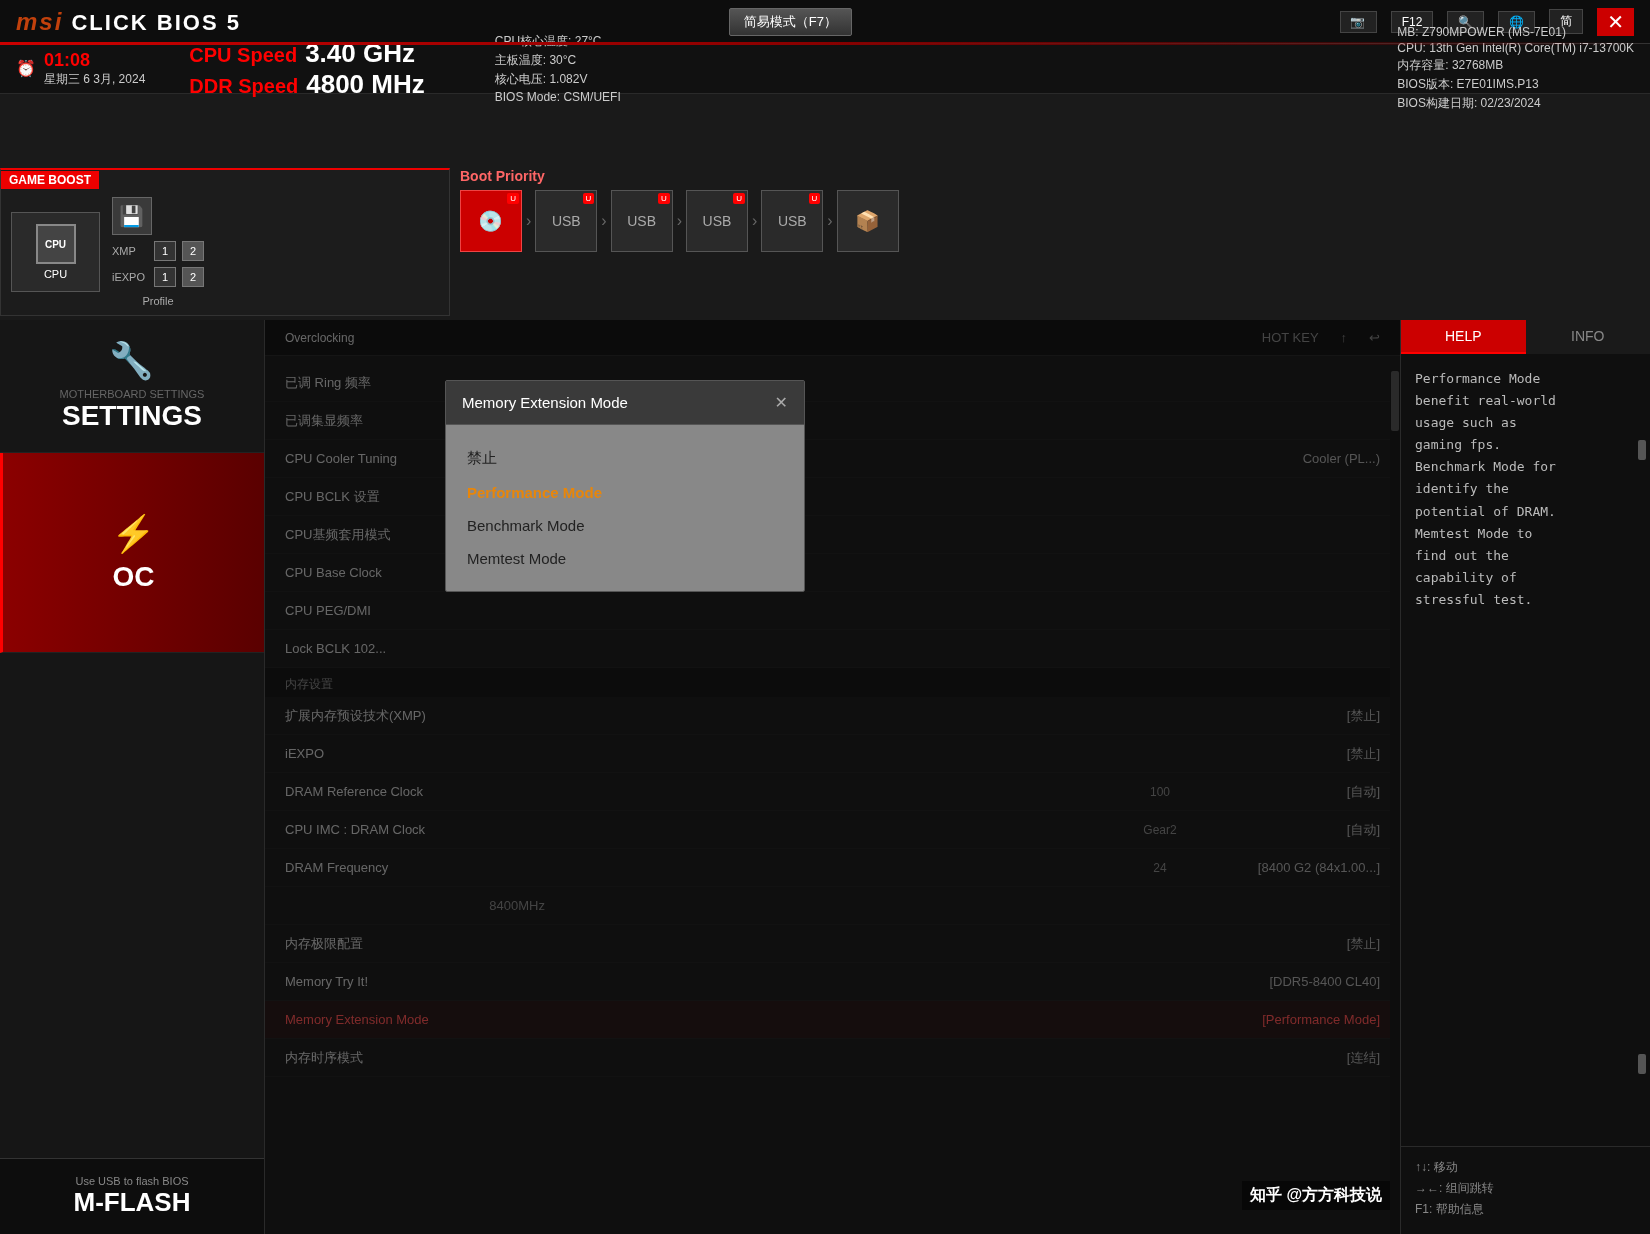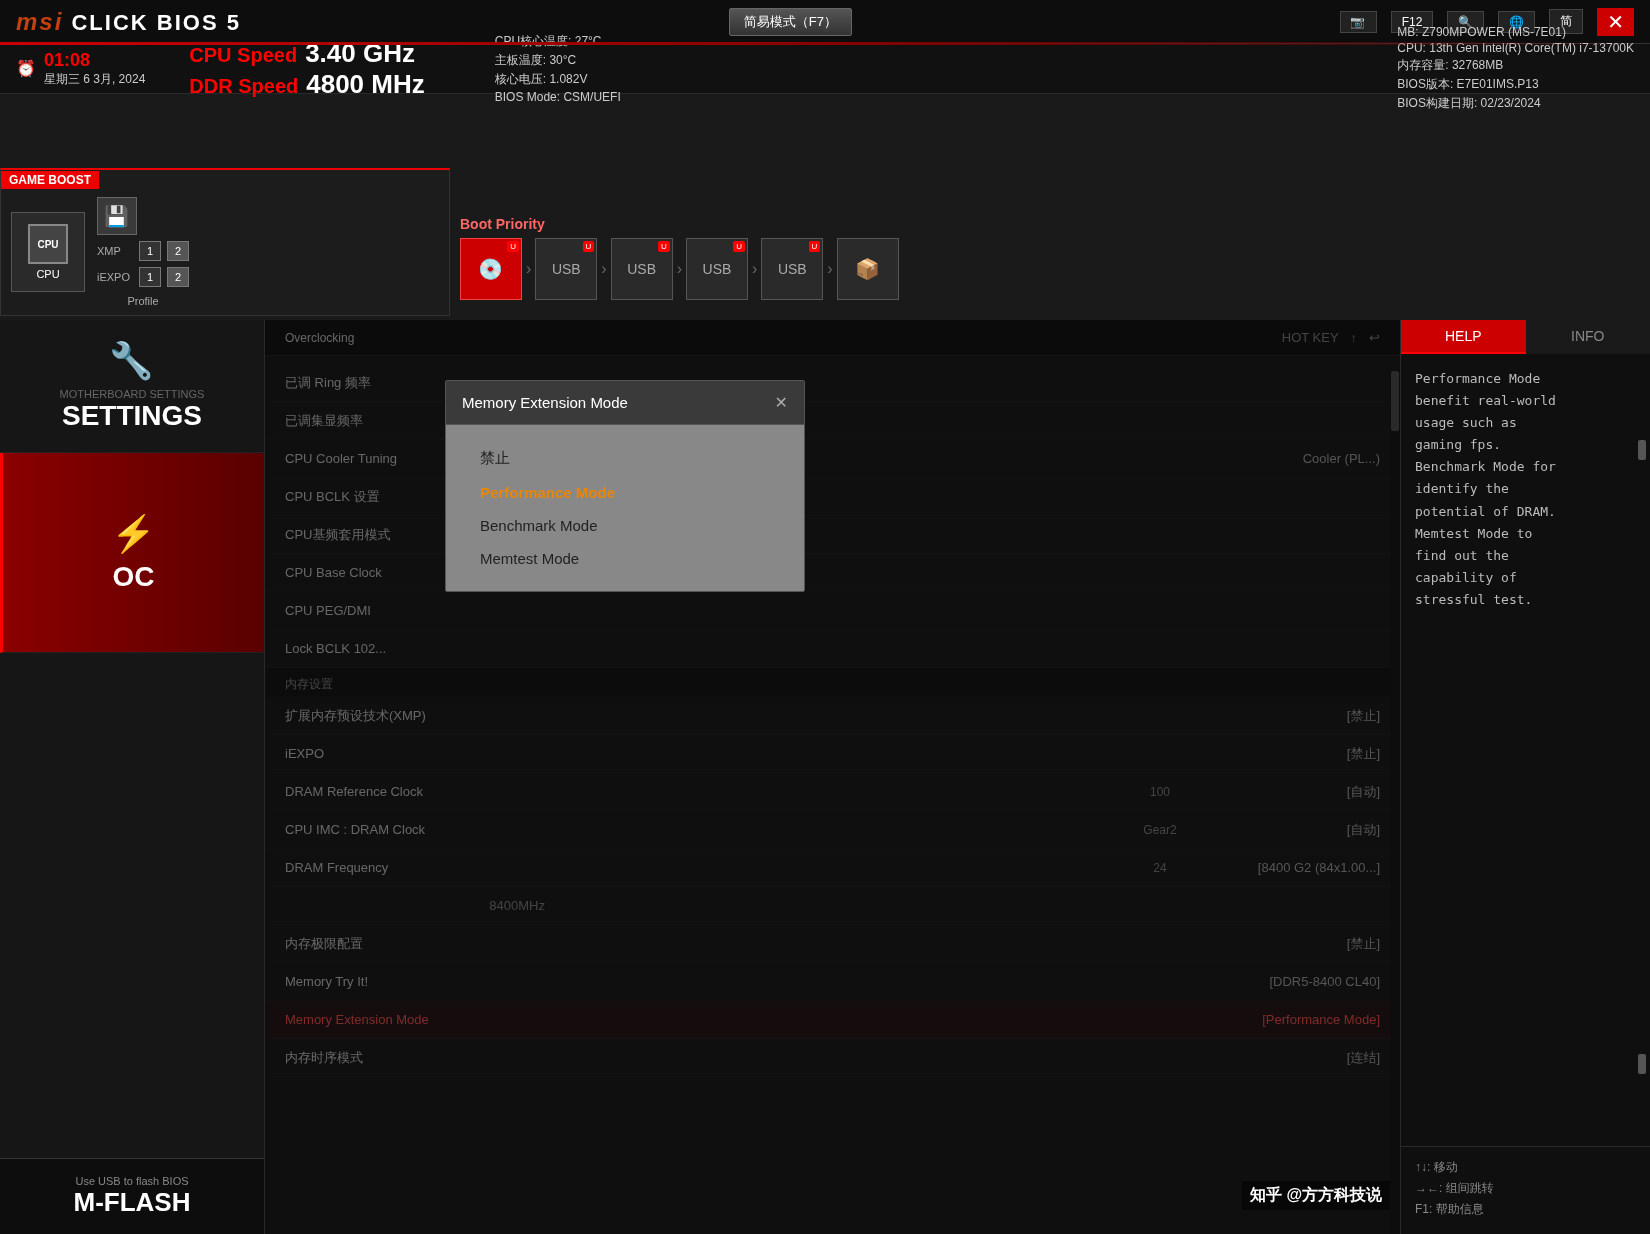--- a/index.html
+++ b/index.html
@@ -127,21 +127,21 @@
     }
     .game-boost-content {
       display: flex;
       align-items: center;
       padding: 8px 10px;
       gap: 12px;
     }
     .cpu-icon-box {
       background: #2a2a2a;
       border: 1px solid #555;
-      width: 74px;
+      width: 89px;
       height: 80px;
       display: flex;
       flex-direction: column;
       align-items: center;
       justify-content: center;
       color: #fff;
       font-size: 11px;
       gap: 4px;
     }
     .cpu-chip {
@@ -182,21 +182,20 @@
     }
     .xmp-btn.active { background: #333; }
     .profile-label { color: #aaa; font-size: 11px; text-align: center; margin-top: 2px; }
 
     
     .boot-priority-section {
       position: absolute;
       top: 168px;
       left: 460px;
       width: 540px;
-      margin-top: 48px;
     }
     .boot-priority-title {
       color: #f66;
       font-size: 14px;
       font-weight: bold;
       margin-bottom: 6px;
     }
     .boot-devices {
       display: flex;
       align-items: center;
@@ -296,21 +295,21 @@
     }
     .overclocking-header {
       display: flex;
       align-items: center;
       justify-content: space-between;
       padding: 10px 20px;
       background: #161616;
       border-bottom: 1px solid #2a2a2a;
     }
     .oc-title { color: #ccc; font-size: 12px; }
-    .hot-key-area { color: #888; font-size: 13px; display: flex; align-items: center; gap: 12px; }
+    .hot-key-area { color: #888; font-size: 13px; display: flex; align-items: center; gap: 22px; }
 
     .settings-list {
       padding: 8px 0;
       overflow-y: auto;
       height: calc(100% - 50px);
     }
     .settings-row {
       display: flex;
       align-items: center;
       padding: 6px 20px;
@@ -439,21 +438,21 @@
     }
     .modal-close {
       color: #aaa;
       font-size: 16px;
       cursor: pointer;
       background: none;
       border: none;
     }
     .modal-body {
       background: #888;
-      padding: 16px 28px;
+      padding: 16px 15px;
     }
     .modal-option {
       color: #222;
       font-size: 15px;
       padding: 8px 6px;
       cursor: pointer;
       border-radius: 2px;
     }
     .modal-option.selected { color: #e8860a; font-weight: bold; }
 

